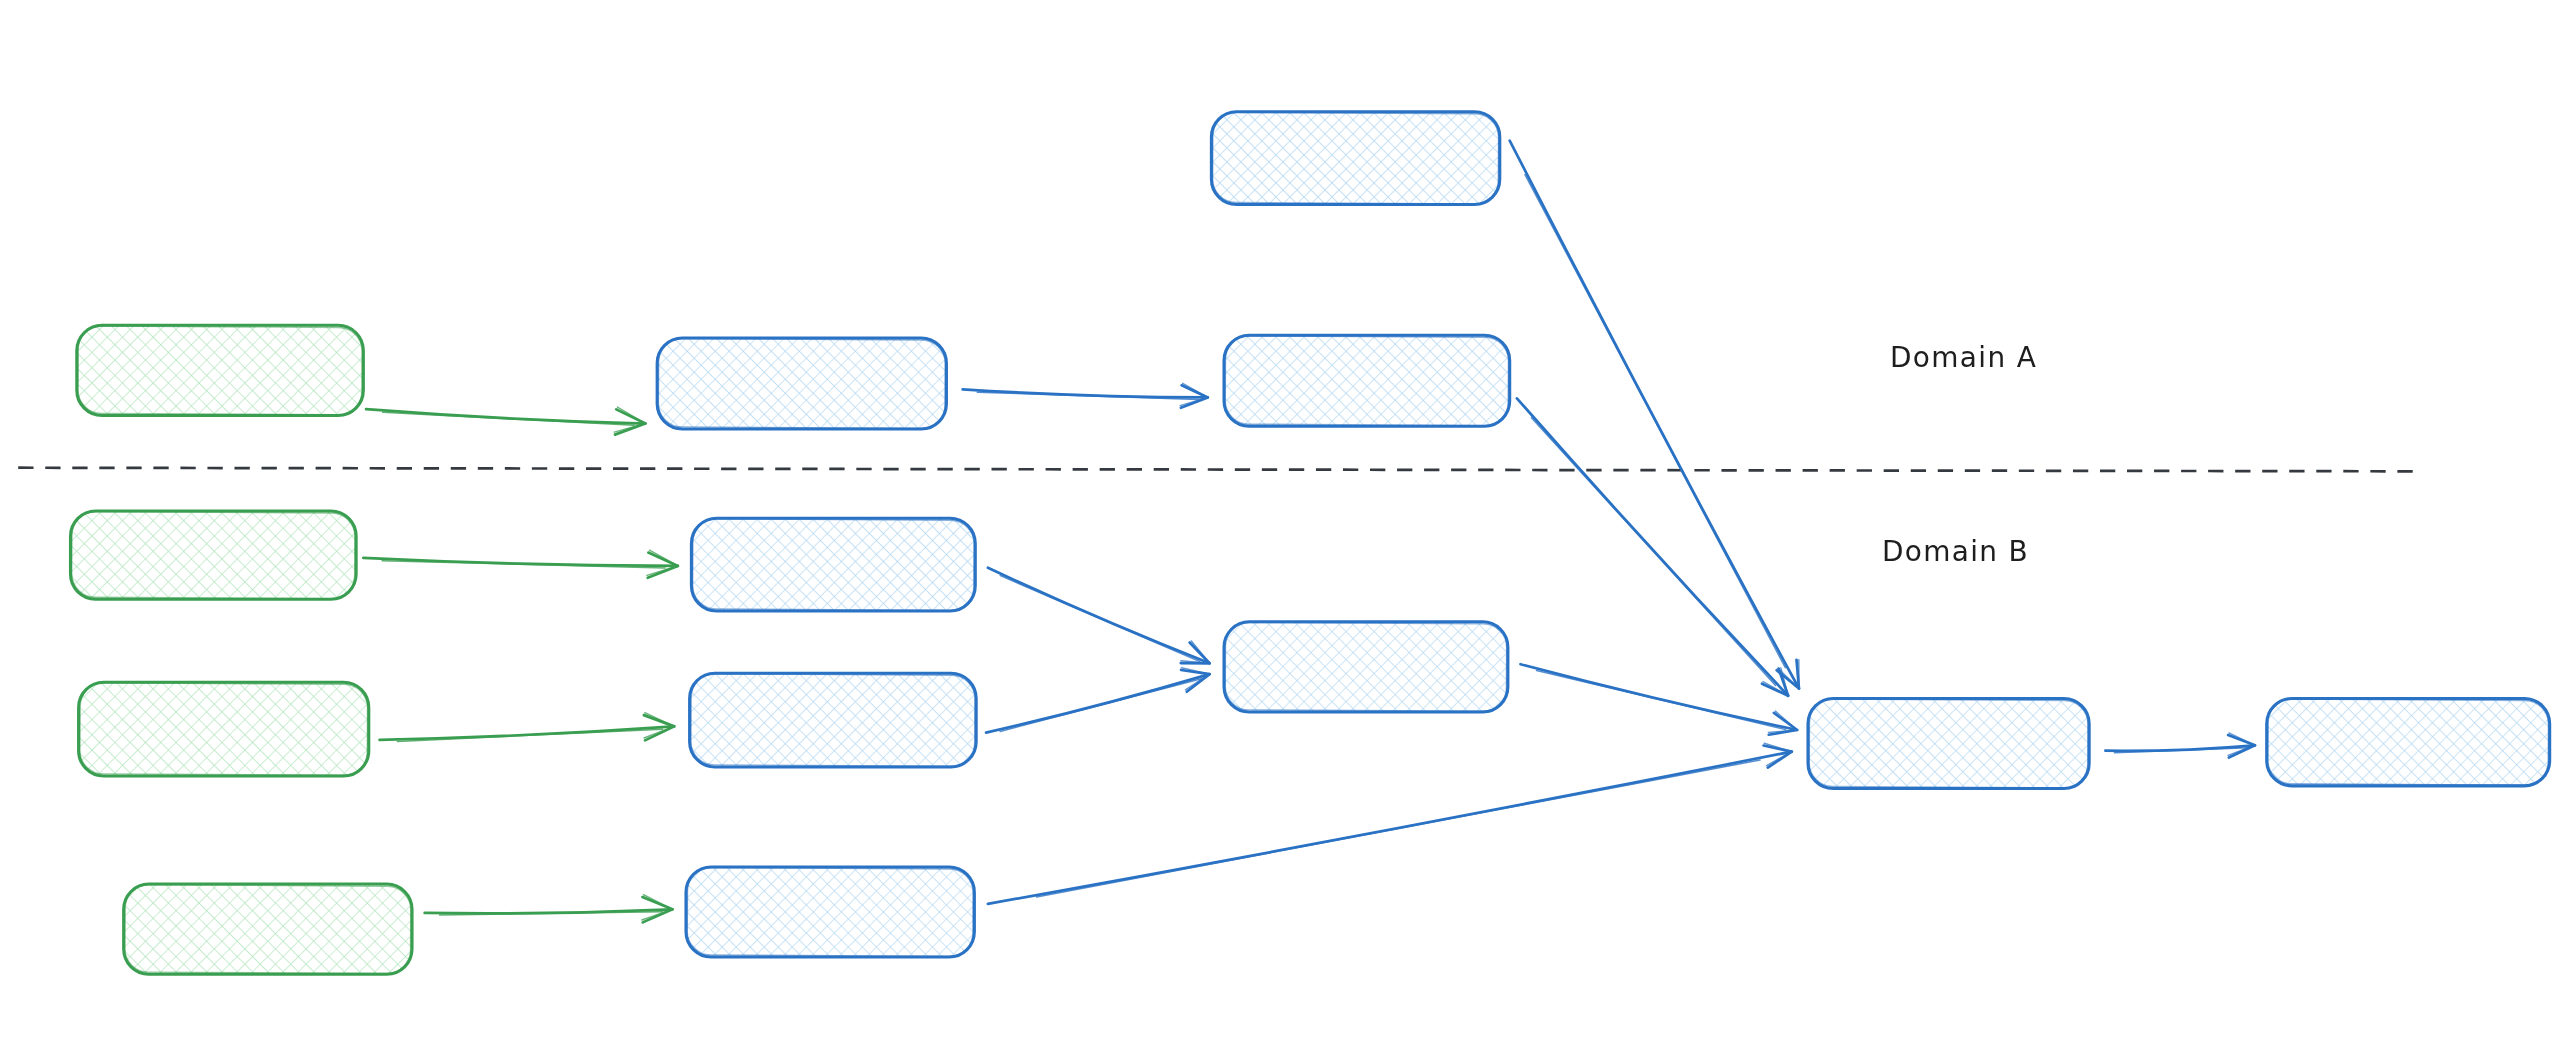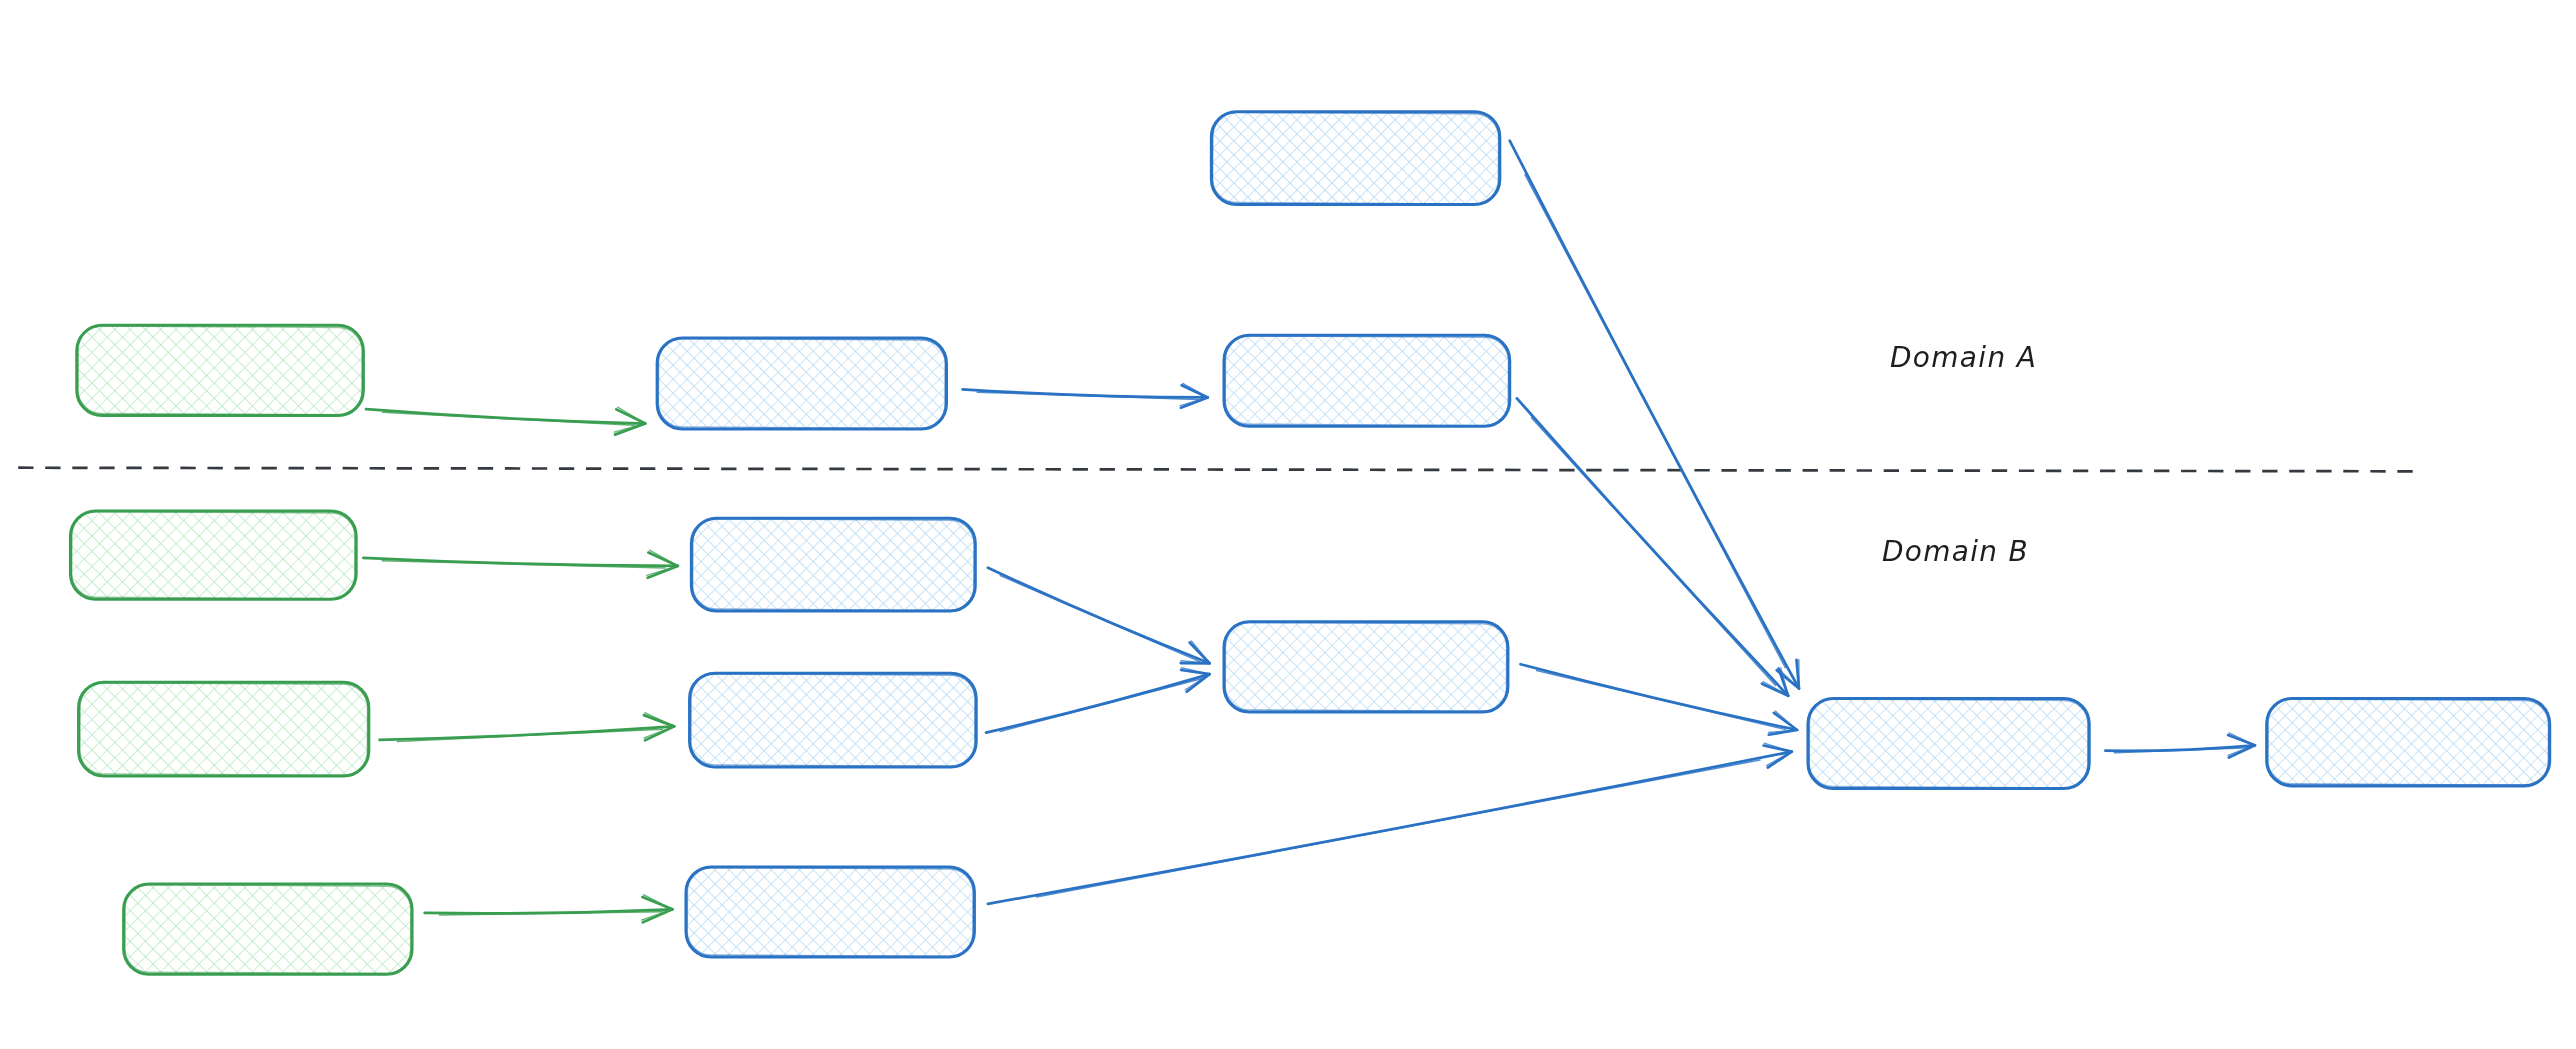--- a/index.html
+++ b/index.html
@@ -9,21 +9,20 @@
     width: 2576px;
     height: 1049px;
     overflow: hidden;
     font-family: "DejaVu Sans", sans-serif;
   }
   .canvas {
     position: relative;
     width: 2128px;
     height: 1049px;
     background: #ffffff;
-    font-style: italic;
   }
   svg { display: block; }
   text.domain-label {
     font-family: "DejaVu Sans", sans-serif;
     font-weight: 500;
     letter-spacing: 1.5px;
   }
 </style>
 </head>
 <body>

